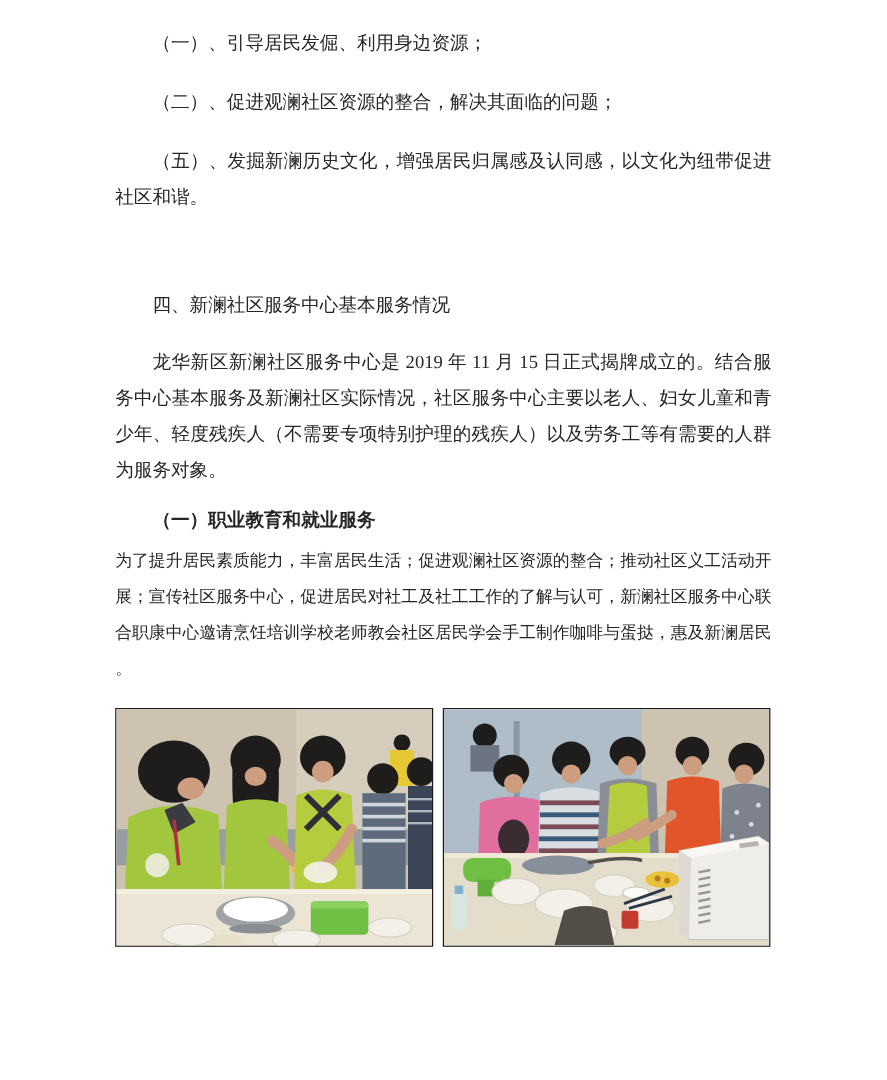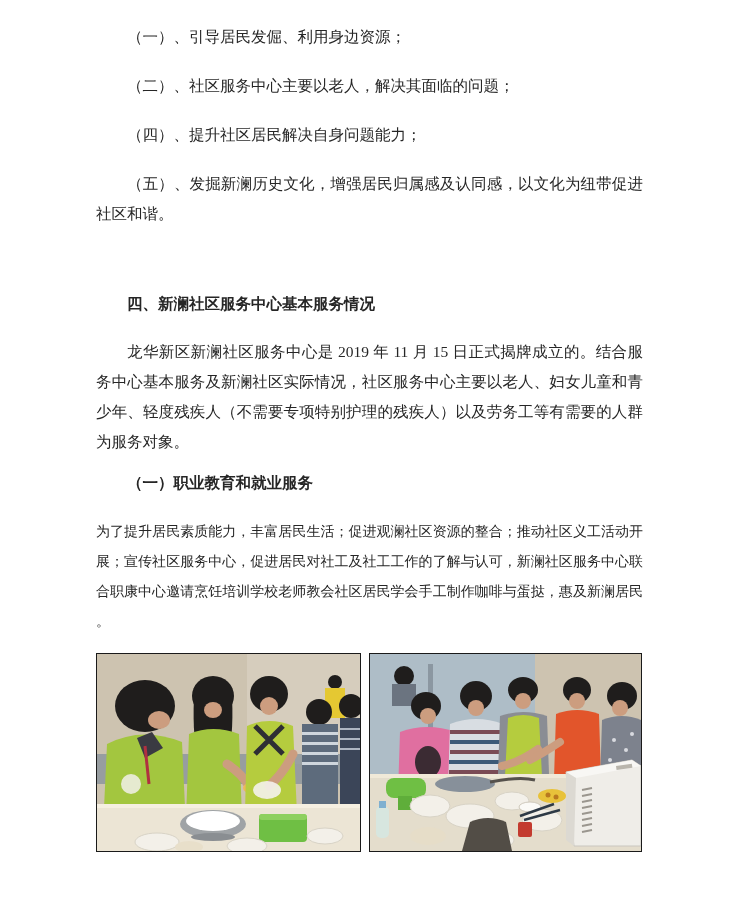--- a/index.html
+++ b/index.html
@@ -24,40 +24,39 @@
     --steel:#9fa3a6;
     --container-green:#6fbf44;
   }
   *{box-sizing:border-box;margin:0;padding:0;}
   html,body{width:739px;background:var(--page-bg);}
   body{font-family:"Liberation Serif","DejaVu Serif",serif;color:var(--text);}
   .page{position:relative;width:739px;height:900px;background:var(--page-bg);overflow:hidden;}
   .content{padding:0 96px;}
   .goals{padding-top:22px;}
   .goal{font-size:15.5px;line-height:30px;margin-bottom:19px;text-indent:31px;text-align:justify;}
-  .section-heading{margin-top:60px;font-size:15.5px;font-weight:bold;line-height:30px;text-indent:31px;}
+  .section-heading{margin-top:60px;font-size:15.5px;font-weight:normal;line-height:30px;text-indent:31px;}
   .intro{margin-top:18px;font-size:15.5px;line-height:30px;text-indent:31px;text-align:justify;}
   .subsection-heading{margin-top:11px;font-size:15.5px;font-weight:bold;line-height:30px;text-indent:31px;}
-  .service{margin-top:19px;font-size:14px;line-height:30px;text-align:justify;}
+  .service{margin-top:5px;font-size:14px;line-height:30px;text-align:justify;}
   .photos{display:flex;gap:8px;padding:0 96px;margin-top:16px;}
   .photo{height:199px;border:1px solid var(--photo-border);background:#fff;overflow:hidden;}
   .photo.left{width:265px;}
   .photo.right{width:273px;}
   .photo svg{display:block;width:100%;height:100%;}
 </style>
 </head>
 <body>
 
 <div class="page">
   <div class="content">
 
     <div class="goals">
       <p class="goal">（一）、引导居民发倔、利用身边资源；</p>
-      <p class="goal">（二）、社区服务中心主要以老人，解决其面临的问题；</p>
-      <p class="goal">（四）、提升社区居民解决自身问题能力；</p>
+      <p class="goal">（二）、促进观澜社区资源的整合，解决其面临的问题；</p>
       <p class="goal">（五）、发掘新澜历史文化，增强居民归属感及认同感，以文化为纽带促进社区和谐。</p>
     </div>
 
     <h2 class="section-heading">四、新澜社区服务中心基本服务情况</h2>
 
     <p class="intro">龙华新区新澜社区服务中心是 2019 年 11 月 15 日正式揭牌成立的。结合服务中心基本服务及新澜社区实际情况，社区服务中心主要以老人、妇女儿童和青少年、轻度残疾人（不需要专项特别护理的残疾人）以及劳务工等有需要的人群为服务对象。</p>
 
     <h3 class="subsection-heading">（一）职业教育和就业服务</h3>
 
     <p class="service">为了提升居民素质能力，丰富居民生活；促进观澜社区资源的整合；推动社区义工活动开展；宣传社区服务中心，促进居民对社工及社工工作的了解与认可，新澜社区服务中心联合职康中心邀请烹饪培训学校老师教会社区居民学会手工制作咖啡与蛋挞，惠及新澜居民 。</p>

